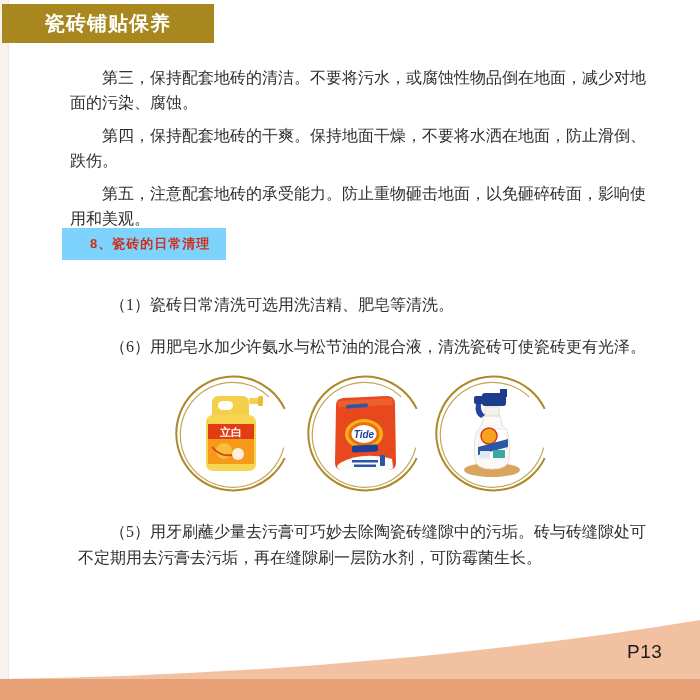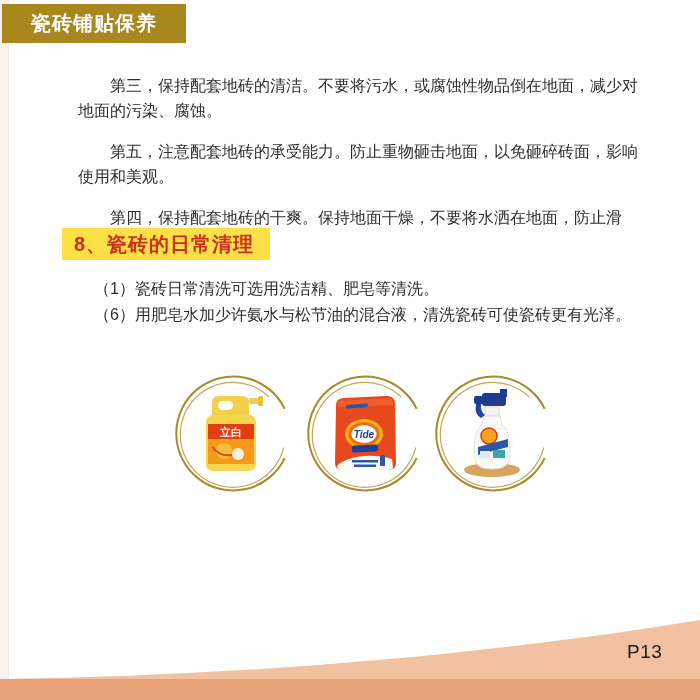--- a/index.html
+++ b/index.html
@@ -6,43 +6,43 @@
   body{
     width:700px;height:700px;position:relative;overflow:hidden;
     background:#ffffff;
     font-family:"Liberation Sans","DejaVu Sans",sans-serif;
   }
   .left-strip{
     position:absolute;left:0;top:0;width:8px;height:700px;
     background:#f8f1ed;border-right:1px solid #efe7e2;
   }
   .banner{
-    position:absolute;left:2px;top:4px;width:184px;height:39px;
+    position:absolute;left:2px;top:4px;width:212px;height:39px;
     background:#a8871e;color:#ffffff;
     font-size:20px;font-weight:bold;line-height:39px;text-align:center;
     letter-spacing:1px;
   }
   .paragraphs{
     position:absolute;left:62px;top:57px;width:600px;
     font-size:16px;line-height:25px;color:#2e2e2e;
   }
-  .paragraphs p{margin:16px;text-indent:2em;}
+  .paragraphs p{margin:8px;text-indent:2em;}
   .section-heading{
     position:absolute;left:62px;top:228px;
-    background:#fde047;color:#ce2e1c;
-    font-size:20px;font-weight:bold;line-height:32px;
-    padding:0 16px 0 12px;letter-spacing:1px;
+    background:#7dd3fc;color:#ce2e1c;
+    font-size:13px;font-weight:bold;line-height:32px;
+    padding:0 16px 0 28px;letter-spacing:1px;
   }
   .list{
     position:absolute;left:62px;width:612px;
     font-size:16px;line-height:26px;color:#2e2e2e;
   }
   .list1{top:276px;}
   .list2{top:503px;}
-  .list p{margin:0;text-indent:2em;}
+  .list p{margin:16px;text-indent:2em;font-family:Liberation Serif, serif;}
   .product-circle{
     position:absolute;top:371px;width:124px;height:124px;
   }
   .pc1{left:170px;text-decoration:underline;} .pc2{left:302px;} .pc3{left:430px;}
   .footer-art{position:absolute;left:0;top:610px;width:700px;height:90px;}
   .page-number{
     position:absolute;left:627px;top:641px;
     font-size:19px;color:#1c1c1c;letter-spacing:.5px;
   }
 </style>
@@ -50,22 +50,22 @@
 <body>
 
 <div class="left-strip"></div>
 
 <div class="banner">
   <span>瓷砖铺贴保养</span>
 </div>
 
 <div class="paragraphs">
   <p>第三，保持配套地砖的清洁。不要将污水，或腐蚀性物品倒在地面，减少对地面的污染、腐蚀。</p>
+  <p>第四，保持配套地砖的干爽。保持地面干燥，不要将水洒在地面，防止滑倒、跌伤。</p>
   <p>第五，注意配套地砖的承受能力。防止重物砸击地面，以免砸碎砖面，影响使用和美观。</p>
-  <p>第四，保持配套地砖的干爽。保持地面干燥，不要将水洒在地面，防止滑倒、跌伤。</p>
 </div>
 
 <div class="section-heading">8、瓷砖的日常清理</div>
 
 <div class="list list1">
   <p>（1）瓷砖日常清洗可选用洗洁精、肥皂等清洗。</p>
   <p>（6）用肥皂水加少许氨水与松节油的混合液，清洗瓷砖可使瓷砖更有光泽。</p>
 </div>
 
 <div class="product-circle pc1">
@@ -126,20 +126,21 @@
       <path d="M49 58 L77 58 L77 88 L49 88 Z" fill="#ffffff" stroke="#e8e6e0" stroke-width="0.8"></path>
       <circle cx="59" cy="65" r="8" fill="#f6a41c" stroke="#d8381a" stroke-width="1.5"></circle>
       <path d="M48 76 L78 68 L78 76 L48 84 Z" fill="#2b57a8"></path>
       <rect x="63" y="79" width="12" height="8" fill="#3aa8a0"></rect>
       <rect x="50" y="80" width="10" height="7" fill="#dfe8f2"></rect>
     </g>
   </svg>
 </div>
 
 <div class="list list2">
+  <p>（5）用牙刷蘸少量去污膏可巧妙去除陶瓷砖缝隙中的污垢。砖与砖缝隙处可不定期用去污膏去污垢，再在缝隙刷一层防水剂，可防霉菌生长。</p>
 </div>
 
 <svg class="footer-art" viewBox="0 0 700 90" preserveAspectRatio="none">
   <path d="M0 69 C 240 66 480 46 700 10 L700 69 Z" fill="#f2c1a1"></path>
   <rect x="0" y="69" width="700" height="21" fill="#e8a077"></rect>
 </svg>
 
 <div class="page-number">P13</div>
 
 </body></html>

